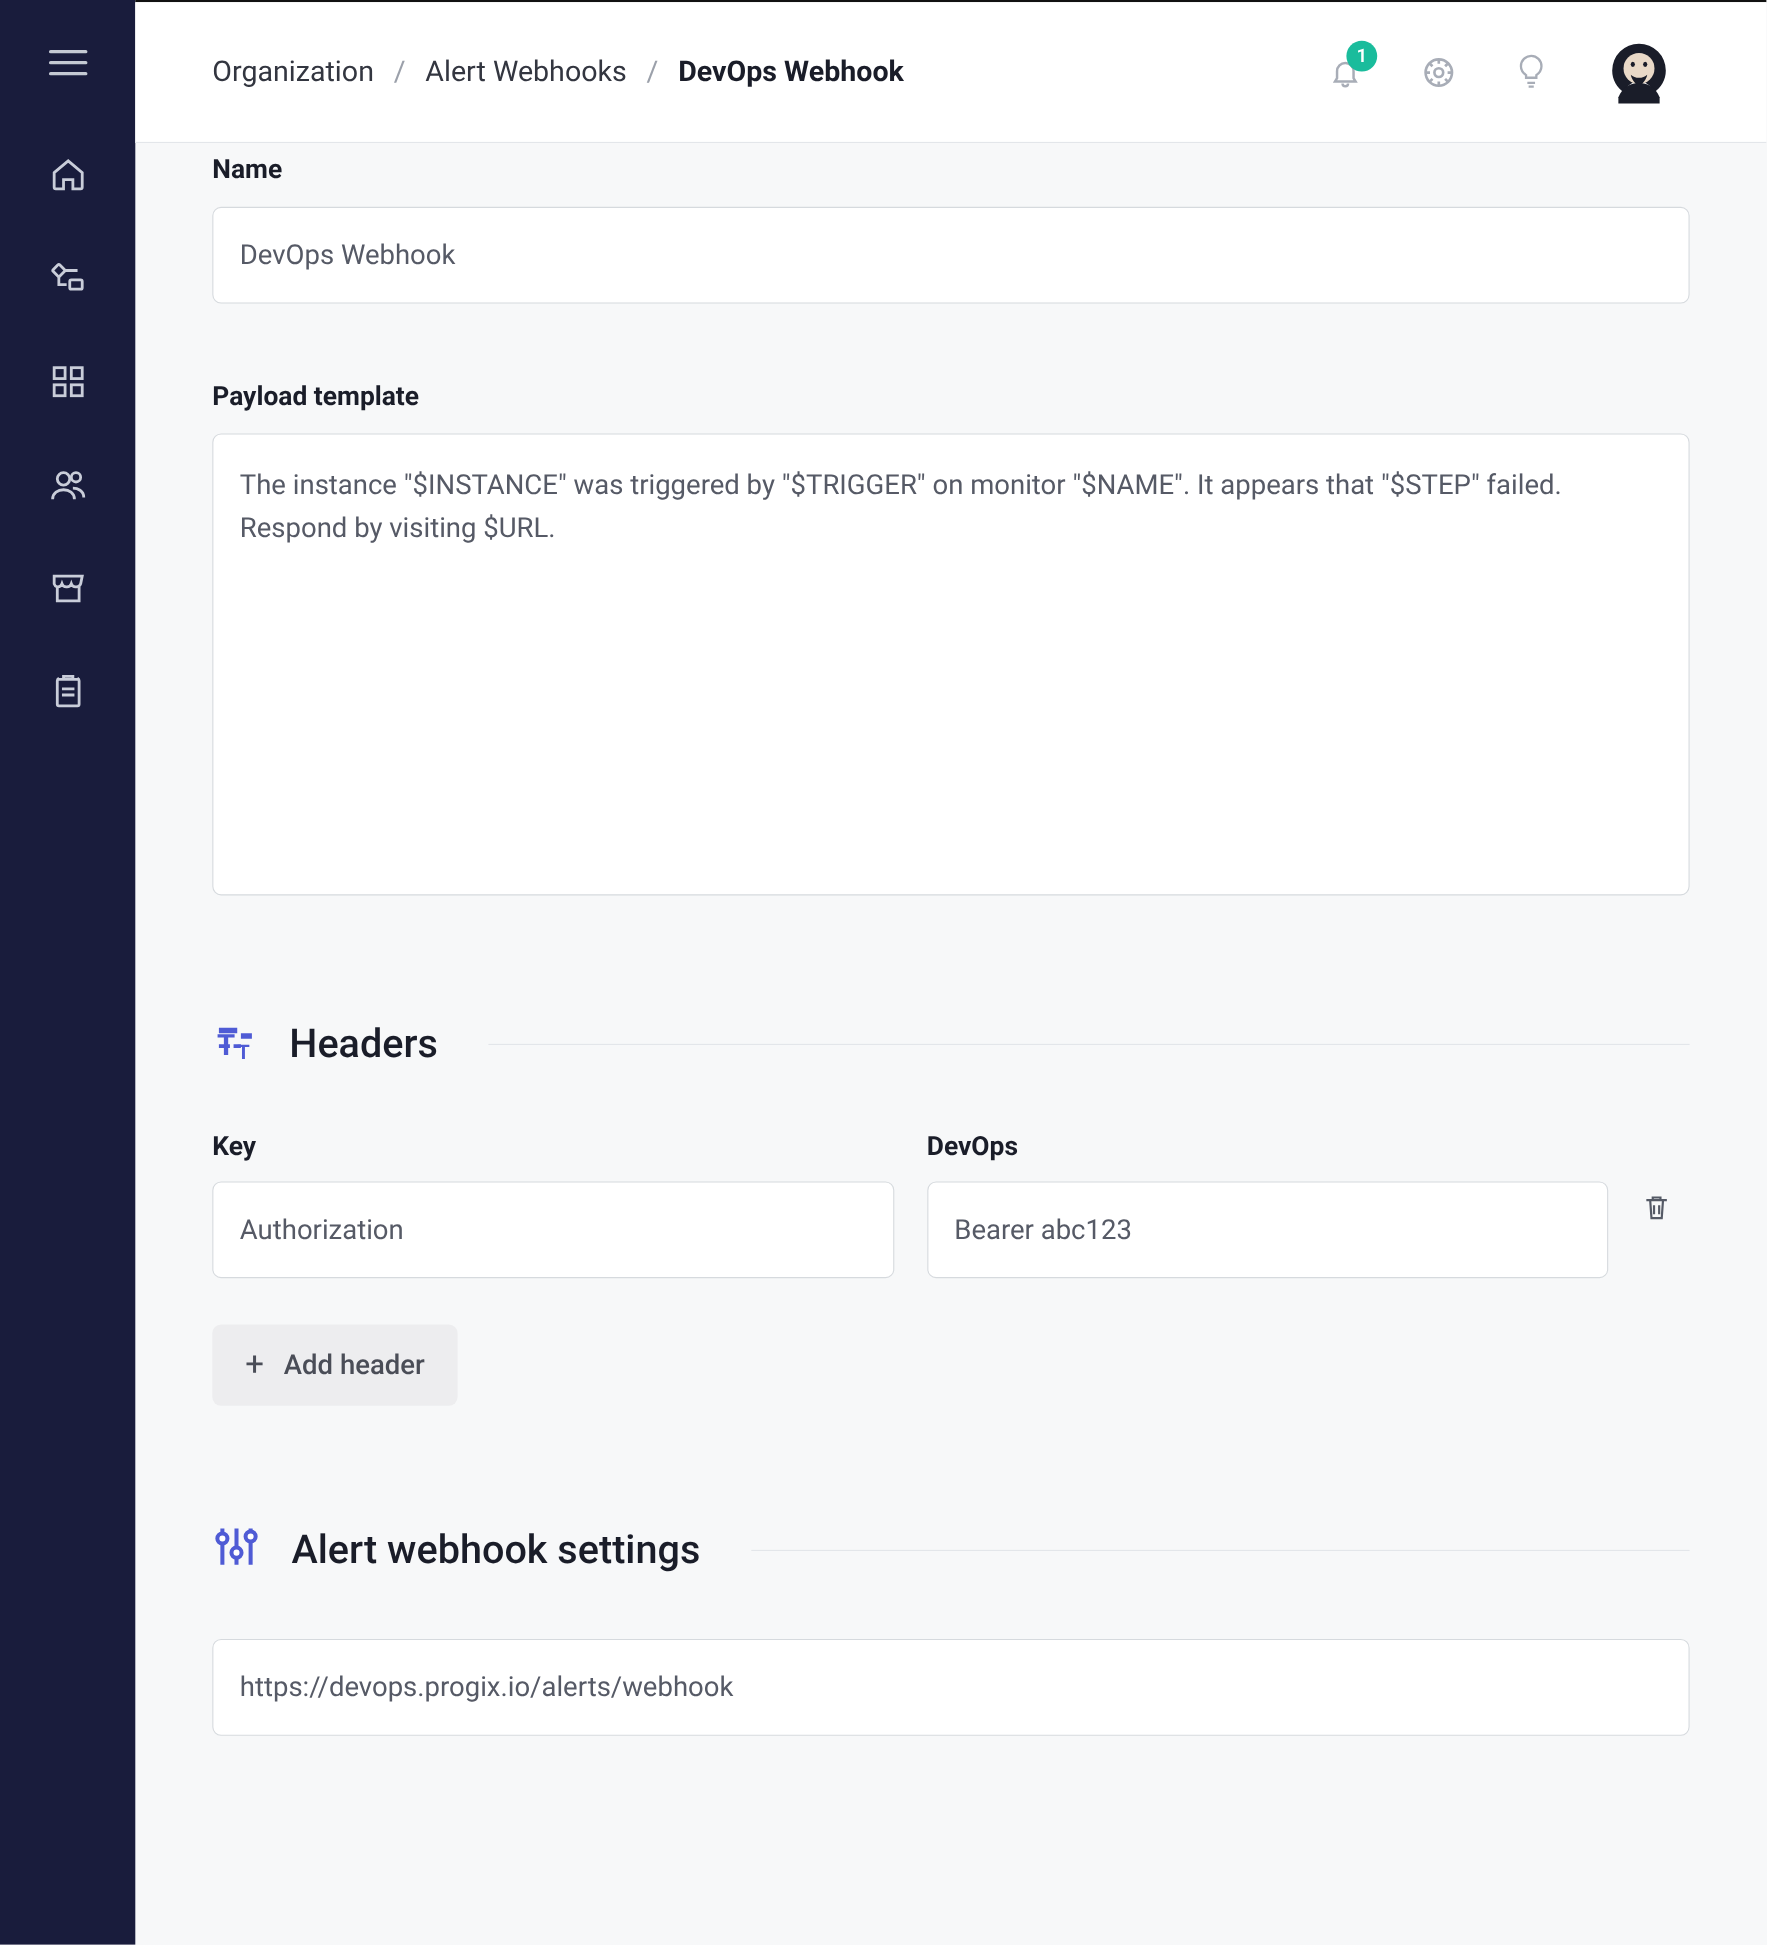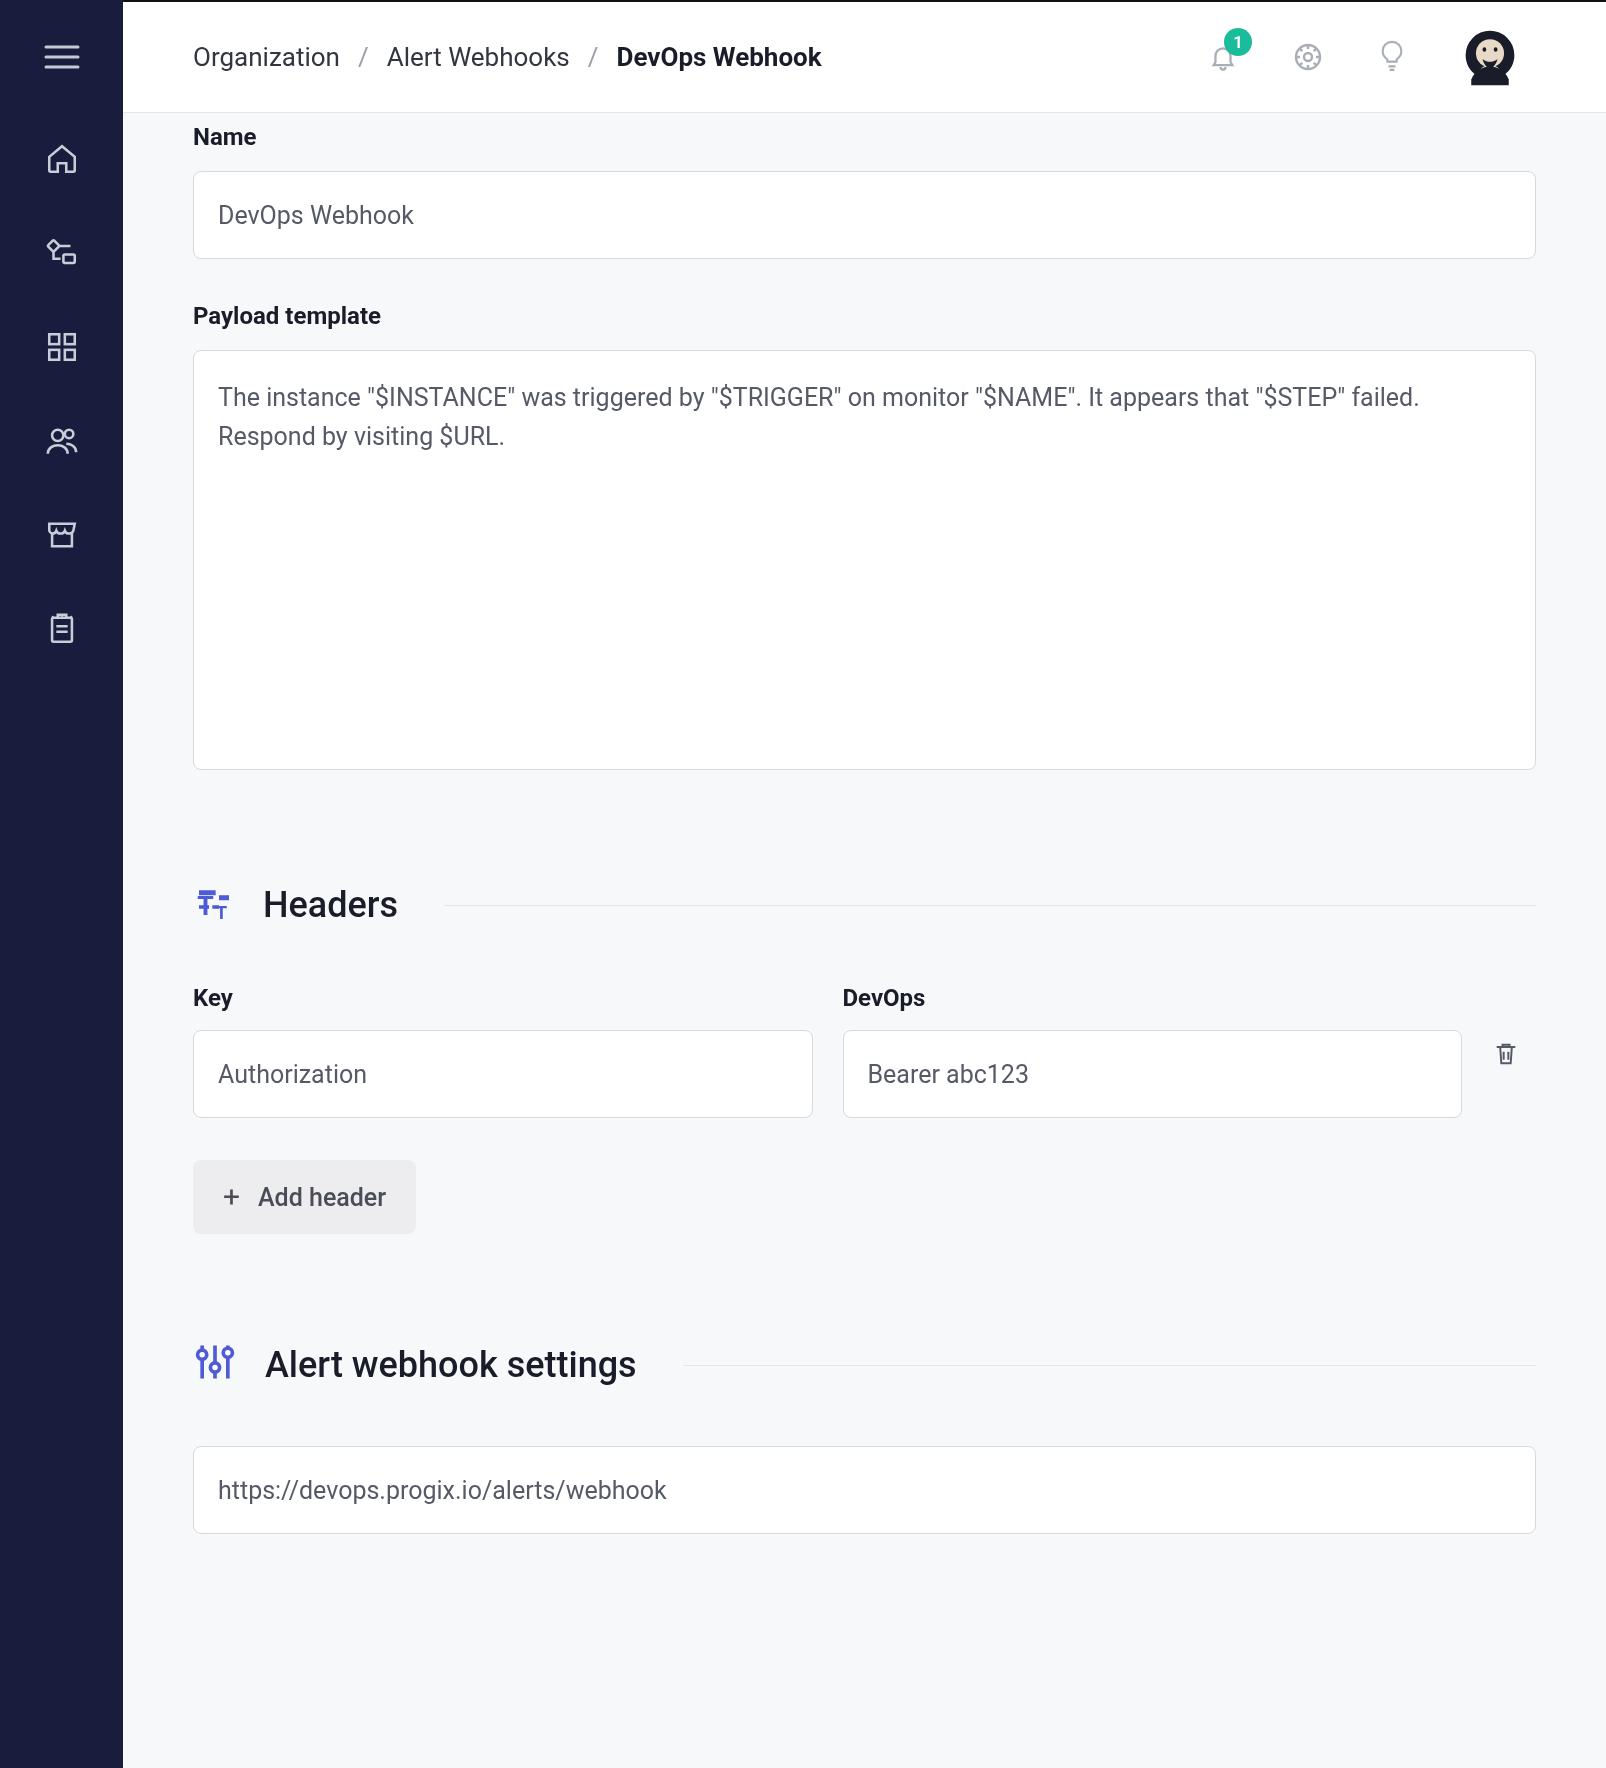--- a/index.html
+++ b/index.html
@@ -26,21 +26,21 @@
 .sidebar .nav-icons { display: flex; flex-direction: column; gap: 60px; align-items: center; }
 .sidebar svg { display: block; }
 .nav-icon { color: #c9cdd9; cursor: pointer; }
 .hamburger-line { stroke: #c4c9d3; stroke-width: 3; stroke-linecap: round; }
 
 
 .main { flex: 1; display: flex; flex-direction: column; min-width: 0; border-top: 2px solid #111; }
 
 
 .topbar {
-  height: 111px;
+  height: 128px;
   background: #ffffff;
   border-bottom: 1px solid #e3e6ea;
   display: flex;
   align-items: center;
   justify-content: space-between;
   padding: 0 86px 0 70px;
 }
 .breadcrumbs { display: flex; align-items: center; gap: 18px; font-size: 26px; color: #333640; }
 .breadcrumbs .crumb { color: #333640; cursor: pointer; white-space: nowrap; }
 .breadcrumbs .sep { color: #9ba0aa; }
@@ -58,21 +58,21 @@
   font-weight: 600;
   border-radius: 14px;
   display: flex; align-items: center; justify-content: center;
   padding: 0 4px;
 }
 .avatar { width: 60px; height: 60px; border-radius: 50% 50% 48% 48%; overflow: visible; }
 
 
 .content { padding: 10px 70px 60px 70px; }
 .field-label { font-size: 24px; font-weight: 700; color: #1a1d29; margin-bottom: 20px; }
-.field { margin-bottom: 43px; }
+.field { margin-bottom: 70px; }
 .input, .textarea {
   width: 100%;
   border: 1px solid #d6dade;
   border-radius: 8px;
   background: #fff;
   font-size: 25px;
   color: #565a66;
   font-family: inherit;
 }
 .input { height: 88px; padding: 0 24px; }

